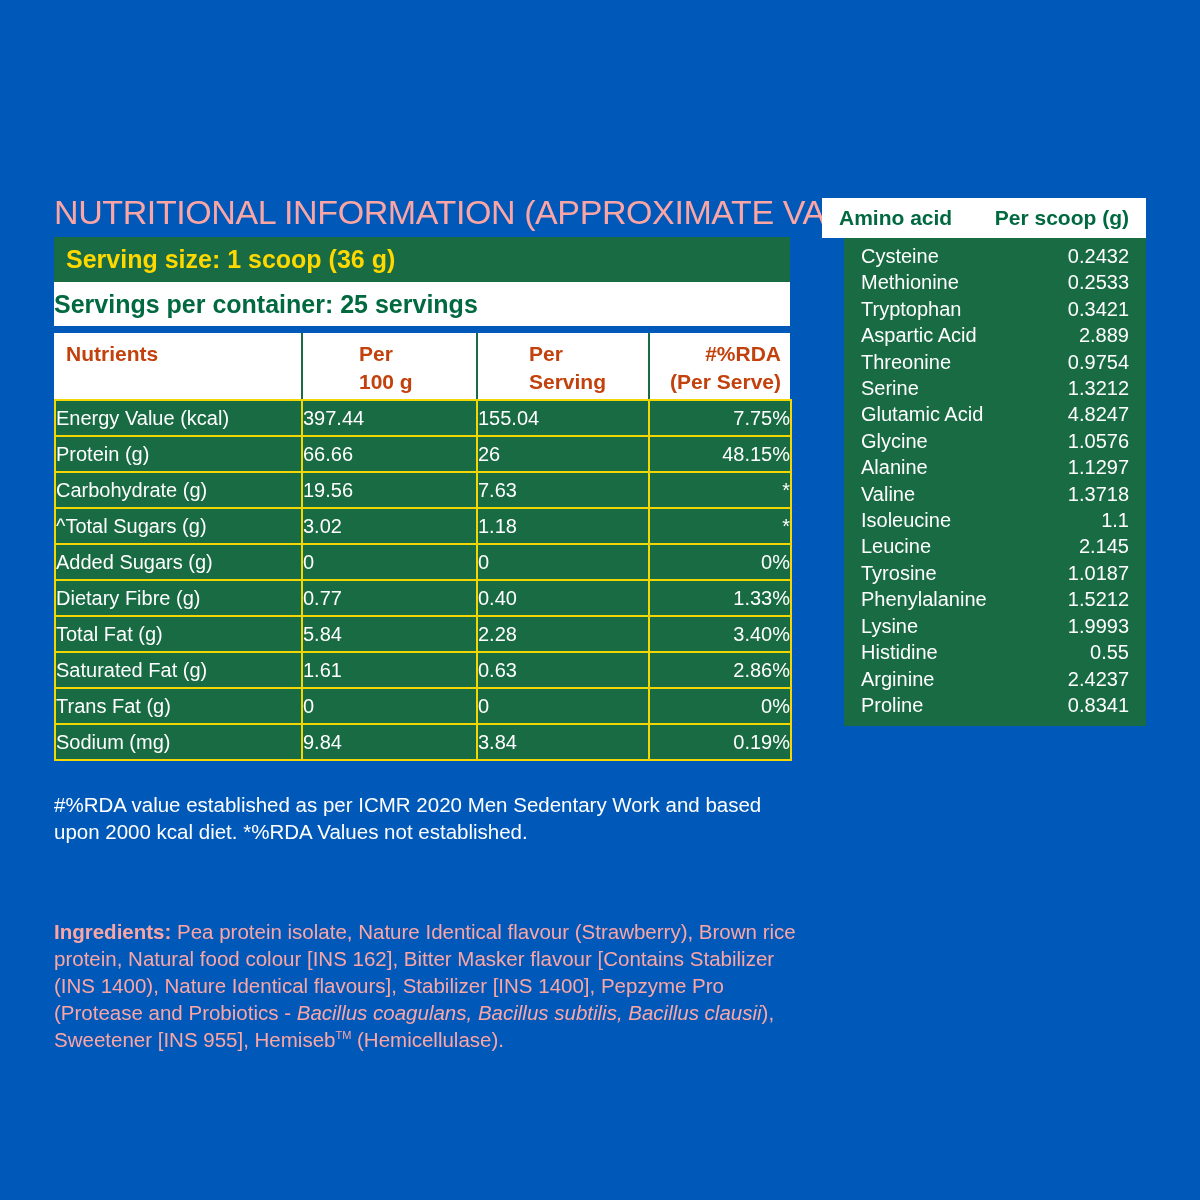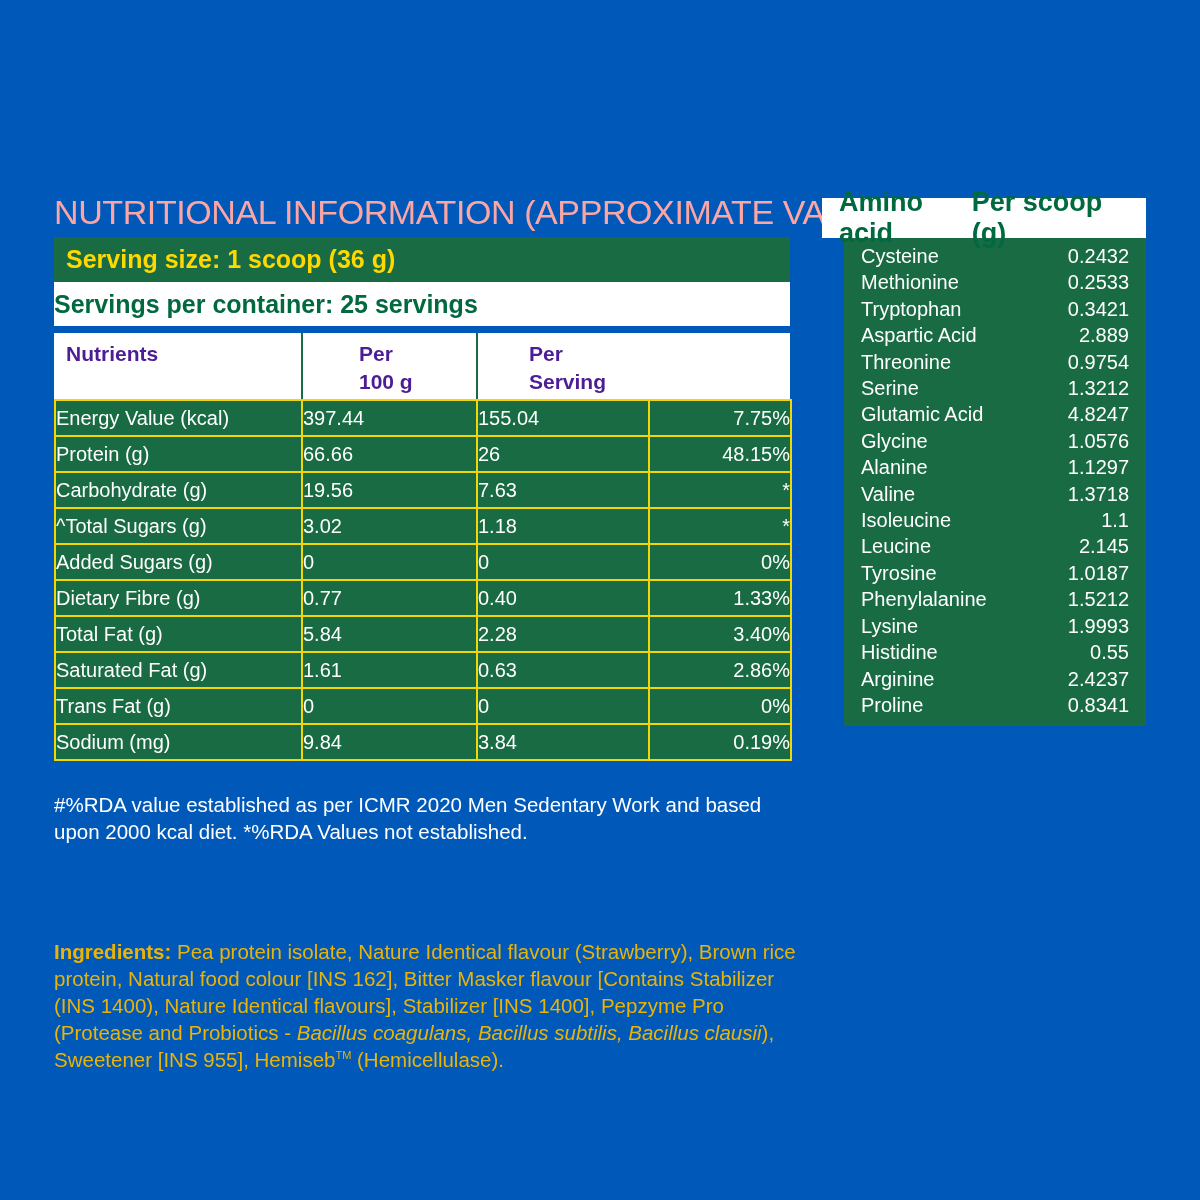--- a/index.html
+++ b/index.html
@@ -23,21 +23,21 @@
   }
   .bar-white {
     background:#ffffff; height:44px; box-sizing:border-box;
     display:flex; align-items:center; 
     color:#00693f; font-weight:bold; font-size:25px;
   }
   .block-gap { height:7px; }
   .thead { background:#ffffff; height:66px; display:flex; }
   .thead .hc {
     box-sizing:border-box; padding-top:7px;
-    color:#4c1d95; font-weight:bold; font-size:21px; line-height:28px;
+    color:#c2410c; font-weight:bold; font-size:21px; line-height:28px;
   }
   .hc1 { width:247px; padding-left:12px; }
   .hc2 { width:175px; padding-left:56px; border-left:2px solid #186b42; }
   .hc3 { width:172px; padding-left:51px; border-left:2px solid #186b42; }
   .hc4 { width:142px; text-align:right; padding-right:9px; border-left:2px solid #186b42; }
 
   table.data { border-collapse:collapse; width:736px; table-layout:fixed; }
   table.data td {
     border:2px solid #f2d704; background:#186b42;
     color:#ffffff; font-size:20px; height:34px; padding:0;
@@ -46,32 +46,32 @@
   td.c1 { padding-left:11px; }
   td.c2 { padding-left:54px; }
   td.c3 { padding-left:49px; }
   td.c4 { text-align:right; padding-right:8px; }
 
   .footnote {
     position:absolute; left:54px; top:791px; width:750px;
     color:#ffffff; font-size:20.5px; line-height:27px;
   }
   .ingredients {
-    position:absolute; left:54px; top:917px; width:752px;
-    color:#eab308; font-size:20.5px; line-height:27px;
+    position:absolute; left:54px; top:897px; width:752px;
+    color:#fca5a5; font-size:20.5px; line-height:27px;
   }
   .seg-bold   { font-weight:bold; }
   .seg-italic { font-style:italic; }
   .seg-sup    { vertical-align:super; font-size:11px; line-height:0; }
 
   .amino { position:absolute; left:822px; top:198px; width:324px; }
   .amino-head {
     background:#ffffff; height:40px; box-sizing:border-box;
     display:flex; align-items:center; justify-content:space-between;
-    padding:0 17px; color:#00693f; font-weight:bold; font-size:27px;
+    padding:0 17px; color:#00693f; font-weight:bold; font-size:21px;
   }
   .amino-body {
     background:#186b42; box-sizing:border-box;
     padding:5px 17px 8px 17px;
     margin-left:22px;
   }
   .amino-row {
     display:flex; justify-content:space-between;
     color:#ffffff; font-size:20px; line-height:26.4px;
   }
@@ -91,20 +91,24 @@
   <div class="block-gap"></div>
   <div class="thead">
     <div class="hc hc1">Nutrients</div>
     <div class="hc hc2">
       <div>Per</div>
       <div>100 g</div>
     </div>
     <div class="hc hc3">
       <div>Per</div>
       <div>Serving</div>
+    </div>
+    <div class="hc hc4">
+      <div>#%RDA</div>
+      <div>(Per Serve)</div>
     </div>
   </div>
   <table class="data">
     <colgroup>
       <col style="width:247px">
         <col style="width:175px">
         <col style="width:172px">
         <col style="width:142px">
     </colgroup>
     <tbody id="nutrition-body">

